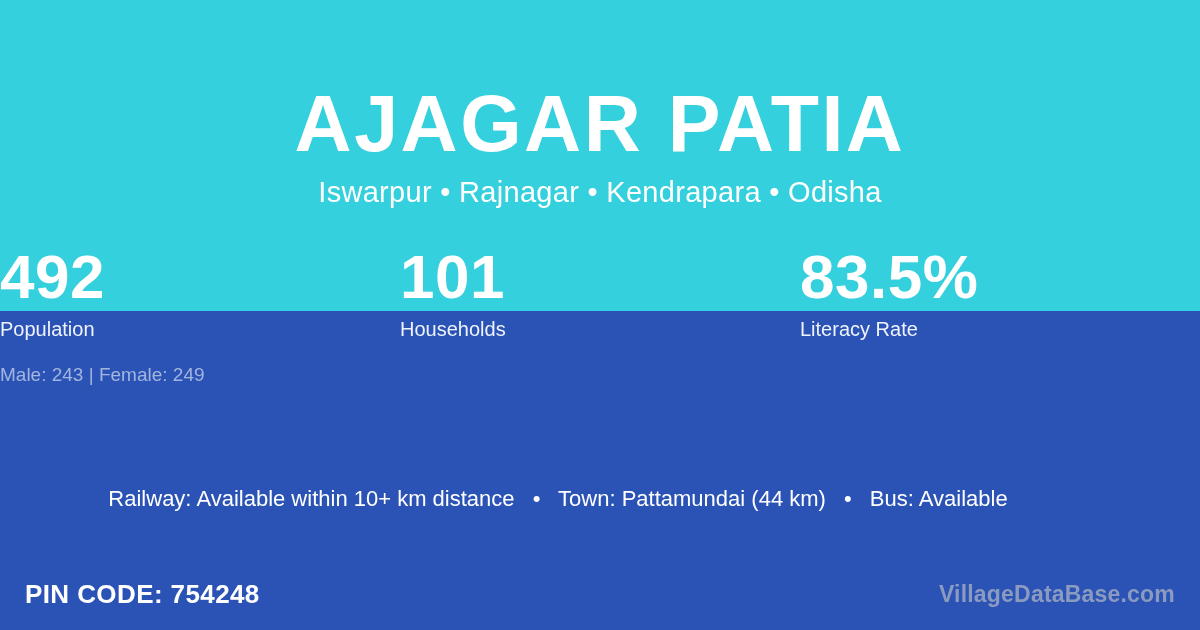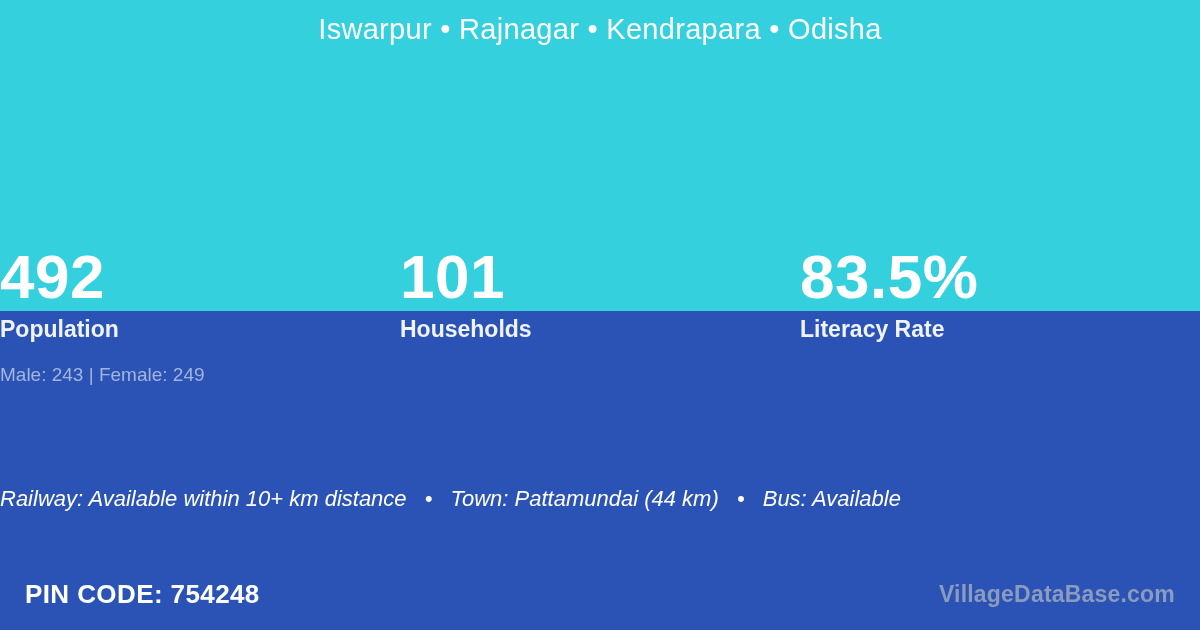--- a/index.html
+++ b/index.html
@@ -77,47 +77,47 @@
   .stat-value {
     font-size: 62px;
     font-weight: 700;
     line-height: 68px;
     letter-spacing: 0.5px;
     color: #ffffff;
     white-space: nowrap;
   }
   .stat-label {
     margin-top: 2px;
-    font-size: 23px;
-    font-weight: 700;
+    font-size: 20px;
+    font-weight: 400;
     line-height: 32px;
     color: #eef3fc;
     white-space: nowrap;
   }
   .stat-sub {
     margin-top: 19px;
     font-size: 19px;
     font-weight: 400;
     line-height: 22px;
     color: #a2b5dd;
     white-space: nowrap;
   }
 
   
   .amenities {
     position: absolute;
     left: 0;
     top: 485px;
     width: 1116px;
+    text-align: center;
     font-size: 22px;
     font-weight: 400;
     line-height: 28px;
     color: #ffffff;
     white-space: nowrap;
-    font-style: italic;
   }
   .amenity-sep {
     display: inline-block;
     padding: 0 12px;
     color: #ffffff;
   }
 
   
   .bottom-bar {
     position: absolute;
@@ -147,20 +147,21 @@
   }
 </style>
 </head>
 <body>
 
 <div class="card">
 
   <div class="cyan-band"></div>
 
   <div class="header">
+    <h1 class="village-title">AJAGAR PATIA</h1>
     <div class="village-subtitle">Iswarpur • Rajnagar • Kendrapara • Odisha</div>
   </div>
 
   <div class="stats-row">
 
     <div class="stat-col">
       <div class="stat-value">492</div>
       <div class="stat-label">Population</div>
       <div class="stat-sub">Male: 243 | Female: 249</div>
     </div>

